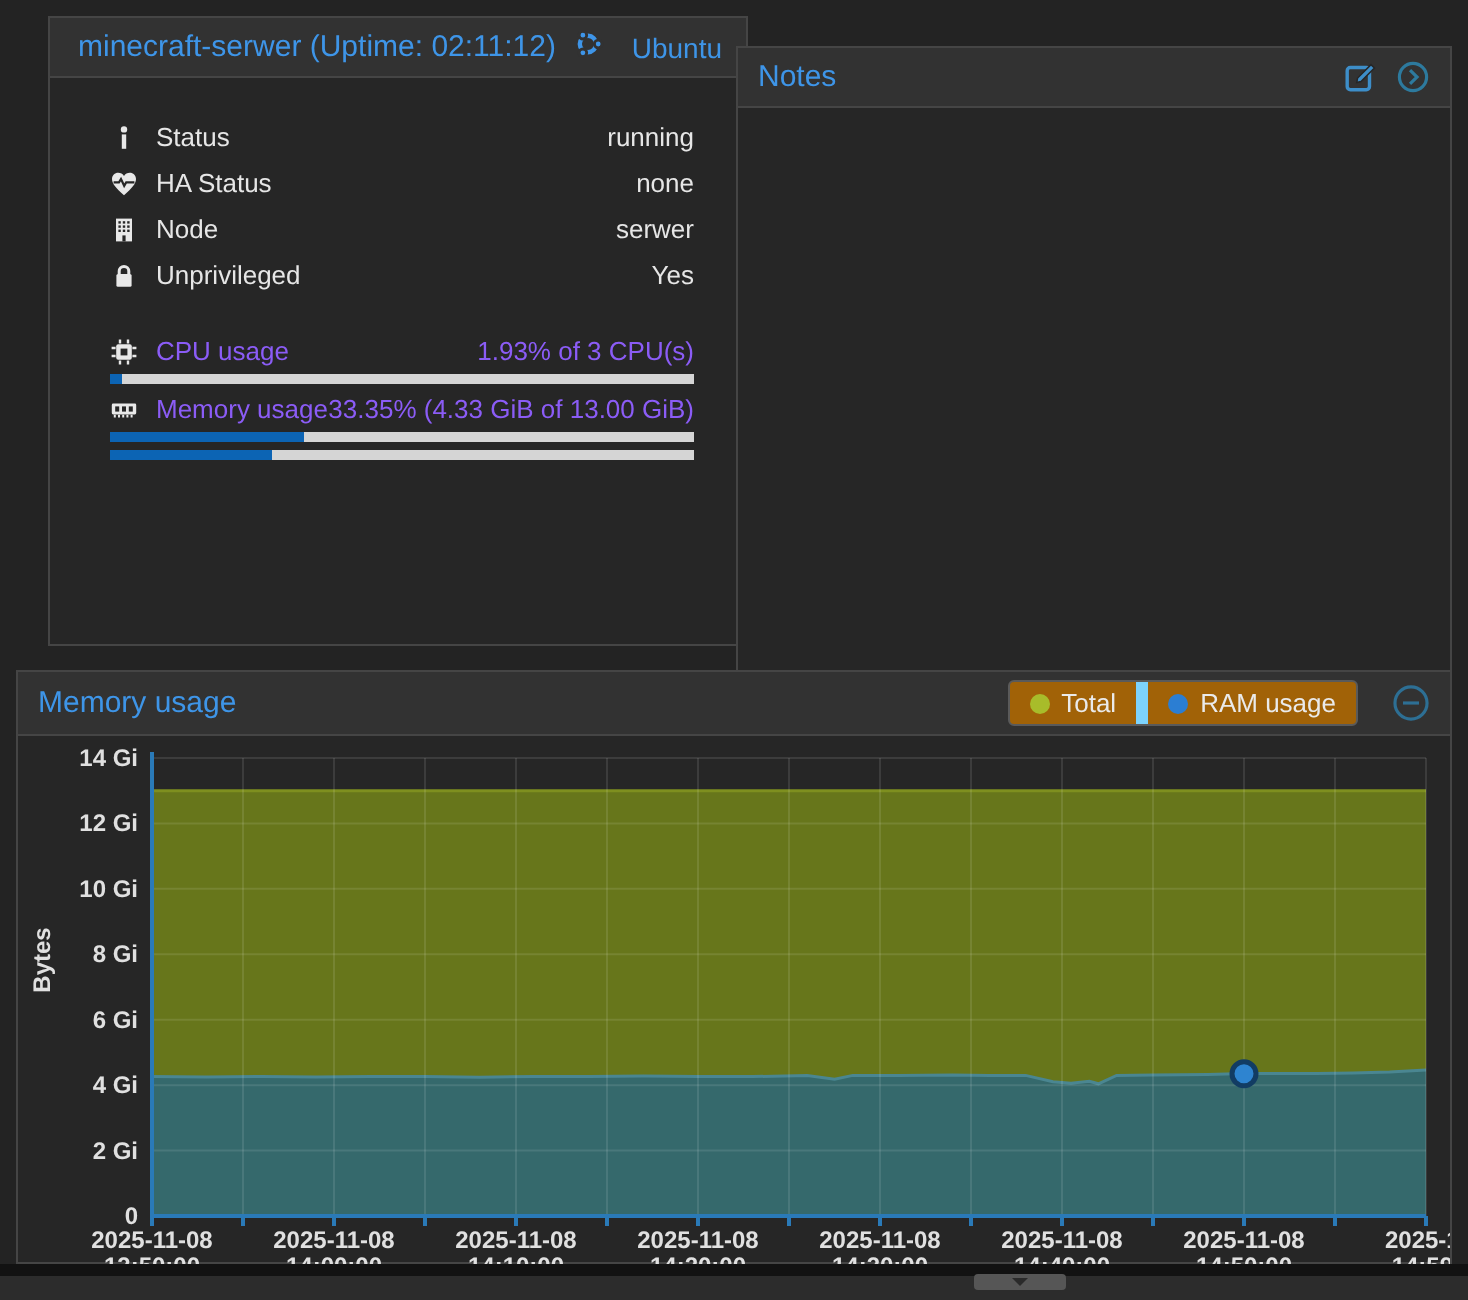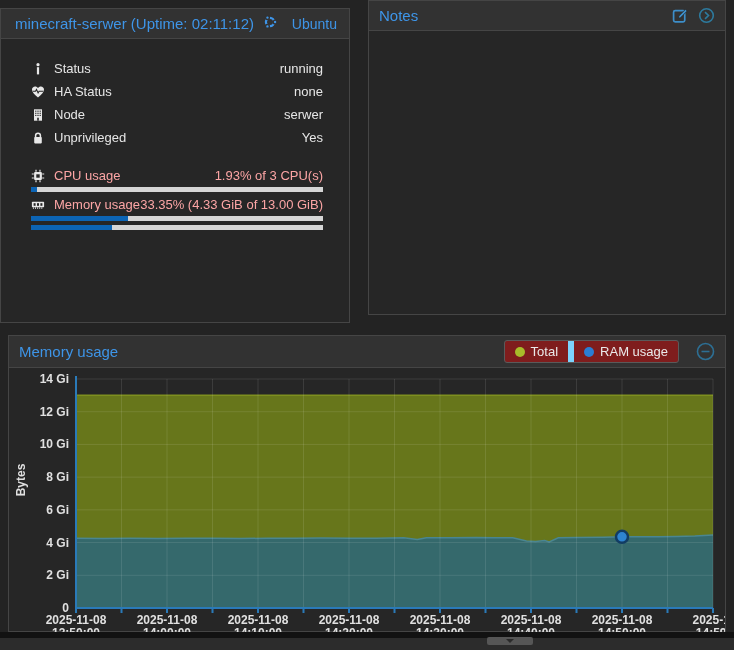--- a/index.html
+++ b/index.html
@@ -5,42 +5,42 @@
   * { margin:0; padding:0; box-sizing:border-box; }
   html,body { width:734px; height:650px; background:#232323; overflow:hidden;
               font-family:"Liberation Sans", sans-serif; }
   .panel { position:absolute; background:#262626; border:1px solid #454545; }
   .panel-header { height:30px; background:#323232; border-bottom:1px solid #454545;
                   display:flex; align-items:center; padding:0 10px; }
   .panel-title { color:#3e95e8; font-size:15px; }
   .spacer { flex:1; }
 
   
-  #guest-panel { left:0; top:8px; width:350px; height:315px; }
+  #guest-panel { left:24px; top:8px; width:350px; height:315px; }
   #guest-panel .panel-header { padding:0 12px 0 14px; }
   .os-chip { display:flex; align-items:center; gap:14px; color:#3e95e8; font-size:14px; }
   .panel-body { padding:18px 26px 0 30px; }
   .srow { display:flex; align-items:center; height:23px; color:#e6e6e6; font-size:13px; }
   .srow .icon, .urow .icon { width:16px; height:14px; display:inline-flex; align-items:center; }
   .srow .lbl, .urow .lbl { margin-left:7px; }
   .srow .val, .urow .val { margin-left:auto; text-align:right; white-space:nowrap; }
   #usage-rows { margin-top:18px; }
   .urow { margin-bottom:4px; }
-  .u-line { display:flex; align-items:center; height:17px; color:#fca5a5; font-size:13px; }
+  .u-line { display:flex; align-items:center; height:17px; color:#8b5cf6; font-size:13px; }
   .bar { height:5px; background:#d5d5d5; margin-top:3px; margin-bottom:4px; position:relative; }
   .bar-fill { position:absolute; left:0; top:0; bottom:0; background:#0c64b4; }
 
   
-  #notes-panel { left:368px; top:0; width:358px; height:315px; }
+  #notes-panel { left:368px; top:23px; width:358px; height:315px; }
   .hdr-tool { display:inline-flex; align-items:center; margin-left:9px; cursor:pointer; }
 
   
   #chart-panel { left:8px; top:335px; width:718px; height:297px; }
   #chart-panel .panel-header { height:32px; }
-  .legend { display:flex; border:1px solid #5a5a5a; border-radius:3px; background:#7f1d1d;
+  .legend { display:flex; border:1px solid #5a5a5a; border-radius:3px; background:#a16207;
             overflow:hidden; margin-right:8px; }
   .legend-item { display:flex; align-items:center; gap:6px; padding:3px 10px;
                  color:#eaeaea; font-size:13px; cursor:pointer; }
   .legend-item + .legend-item { border-left:6px solid #7dd3fc; }
   .legend-dot { width:10px; height:10px; border-radius:50%; }
   .chart-body { position:relative; width:716px; height:264px; overflow:hidden; }
   svg text { font-family:"Liberation Sans", sans-serif; }
 
   
   #splitter { position:absolute; left:0; top:632px; width:734px; height:6px; background:#121212; }

